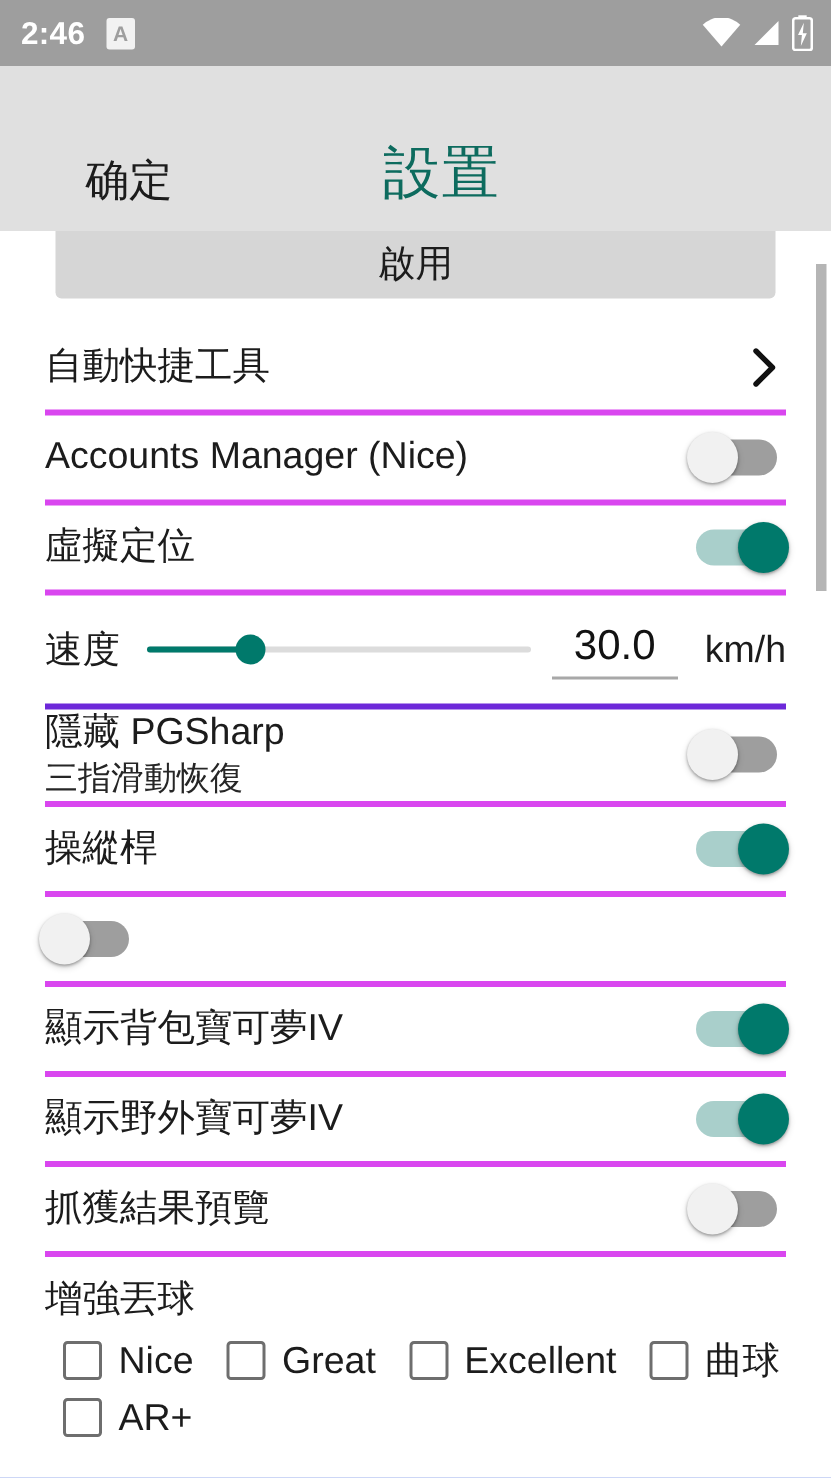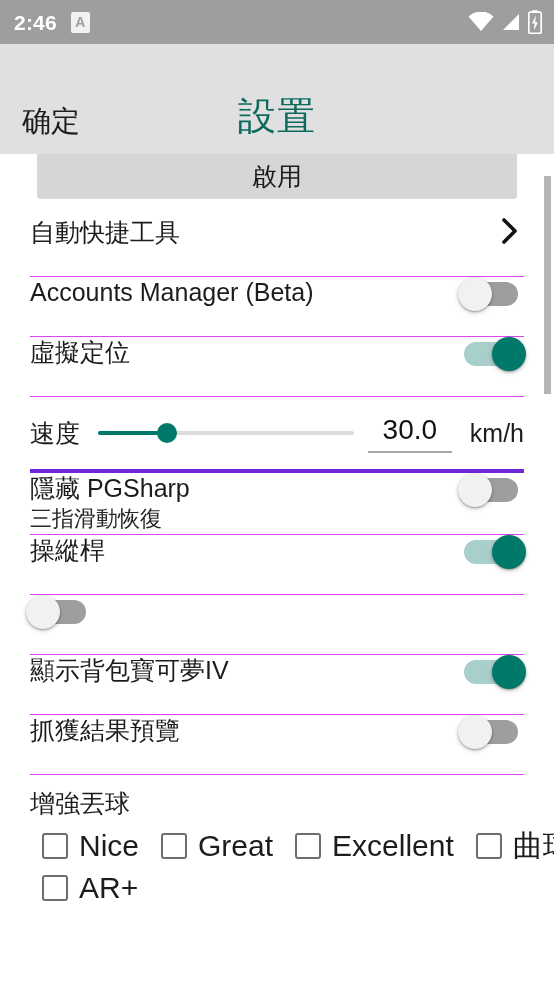--- a/index.html
+++ b/index.html
@@ -72,20 +72,21 @@
     display: flex;
     align-items: flex-end;
   }
   .app-bar-inner {
     width: 100%;
     display: flex;
     align-items: center;
     padding: 0 20px 18px 20px;
     position: relative;
     height: 100%;
+    margin-left: 35px;
   }
   .btn-confirm {
     position: absolute;
     left: 18px;
     bottom: 14px;
     font-size: 29px;
     color: #1c1c1c;
     background: transparent;
     border: none;
     padding: 2px 4px;
@@ -135,22 +136,23 @@
     line-height: 1;
   }
 
   .list {
     padding: 0 30px;
     margin-top: 18px;
   }
 
   .row {
     display: flex;
+    align-items: center;
     min-height: 60px;
-    border-bottom: 1px solid #d946ef;
+    border-bottom: 4px solid #d946ef;
     position: relative;
   }
   .row:first-child { }
 
   .row-label {
     font-size: 25px;
     color: #1c1c1c;
     line-height: 1.25;
     flex: 1;
     padding-right: 10px;
@@ -296,21 +298,21 @@
   }
   .cb-box {
     width: 26px;
     height: 26px;
     border: 2px solid #6e6e6e;
     border-radius: 3px;
     background: #ffffff;
     flex: 0 0 auto;
   }
   .cb-label {
-    font-size: 30px;
+    font-size: 25px;
     color: #1c1c1c;
     margin-left: 11px;
     line-height: 1;
     white-space: nowrap;
   }
 
   
   .scrollbar-track {
     position: absolute;
     top: 0;
@@ -378,21 +380,21 @@
       <div class="row">
         <div class="row-label">自動快捷工具</div>
         <span class="chevron">
           <svg width="20" height="28" viewBox="0 0 20 28">
             <path d="M4 3 L15 14 L4 25" fill="none" stroke="#111111" stroke-width="3.6" stroke-linecap="round" stroke-linejoin="round"></path>
           </svg>
         </span>
       </div>
 
       <div class="row">
-        <div class="row-label">Accounts Manager (Beta)</div>
+        <div class="row-label">Accounts Manager (Nice)</div>
         <span class="switch off">
           <span class="track"></span>
           <span class="thumb"></span>
         </span>
       </div>
 
       <div class="row">
         <div class="row-label">虛擬定位</div>
         <span class="switch on">
           <span class="track"></span>
@@ -438,20 +440,27 @@
       </div>
 
       <div class="row">
         <div class="row-label">顯示背包寶可夢IV</div>
         <span class="switch on">
           <span class="track"></span>
           <span class="thumb"></span>
         </span>
       </div>
 
+      <div class="row">
+        <div class="row-label">顯示野外寶可夢IV</div>
+        <span class="switch on">
+          <span class="track"></span>
+          <span class="thumb"></span>
+        </span>
+      </div>
 
       <div class="row">
         <div class="row-label">抓獲結果預覽</div>
         <span class="switch off">
           <span class="track"></span>
           <span class="thumb"></span>
         </span>
       </div>
 
       <div class="group-title">增強丟球</div>

